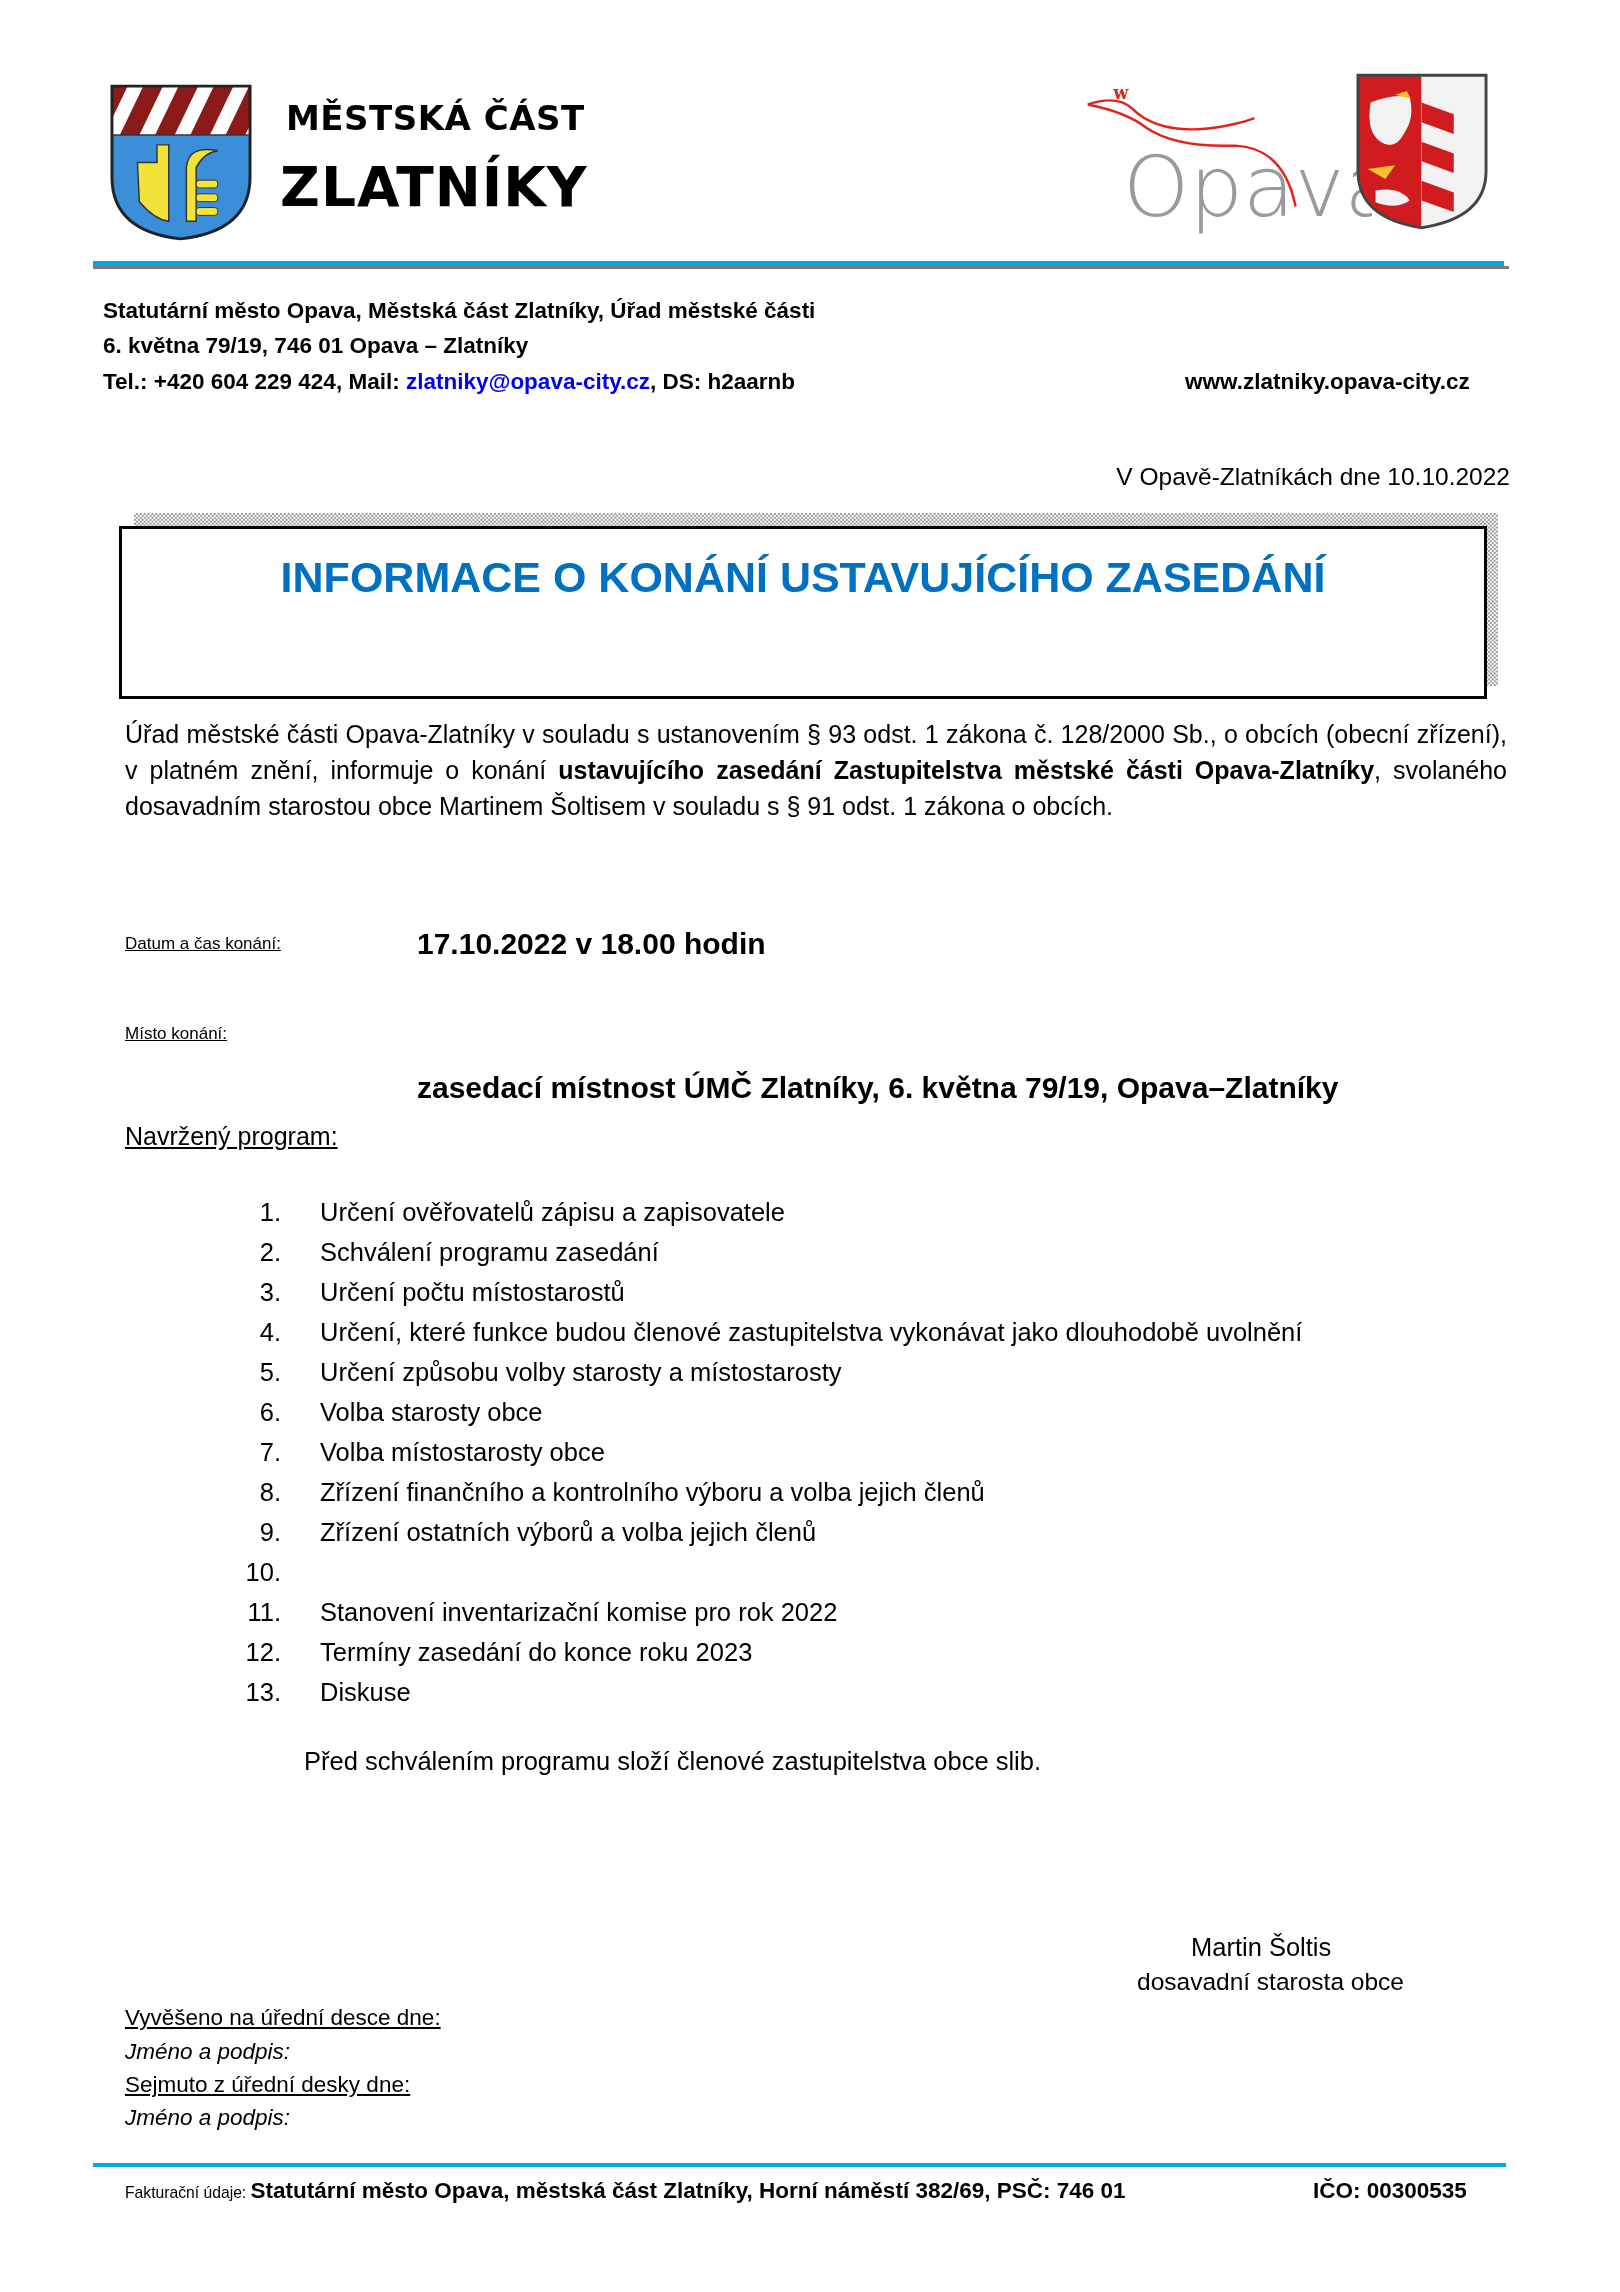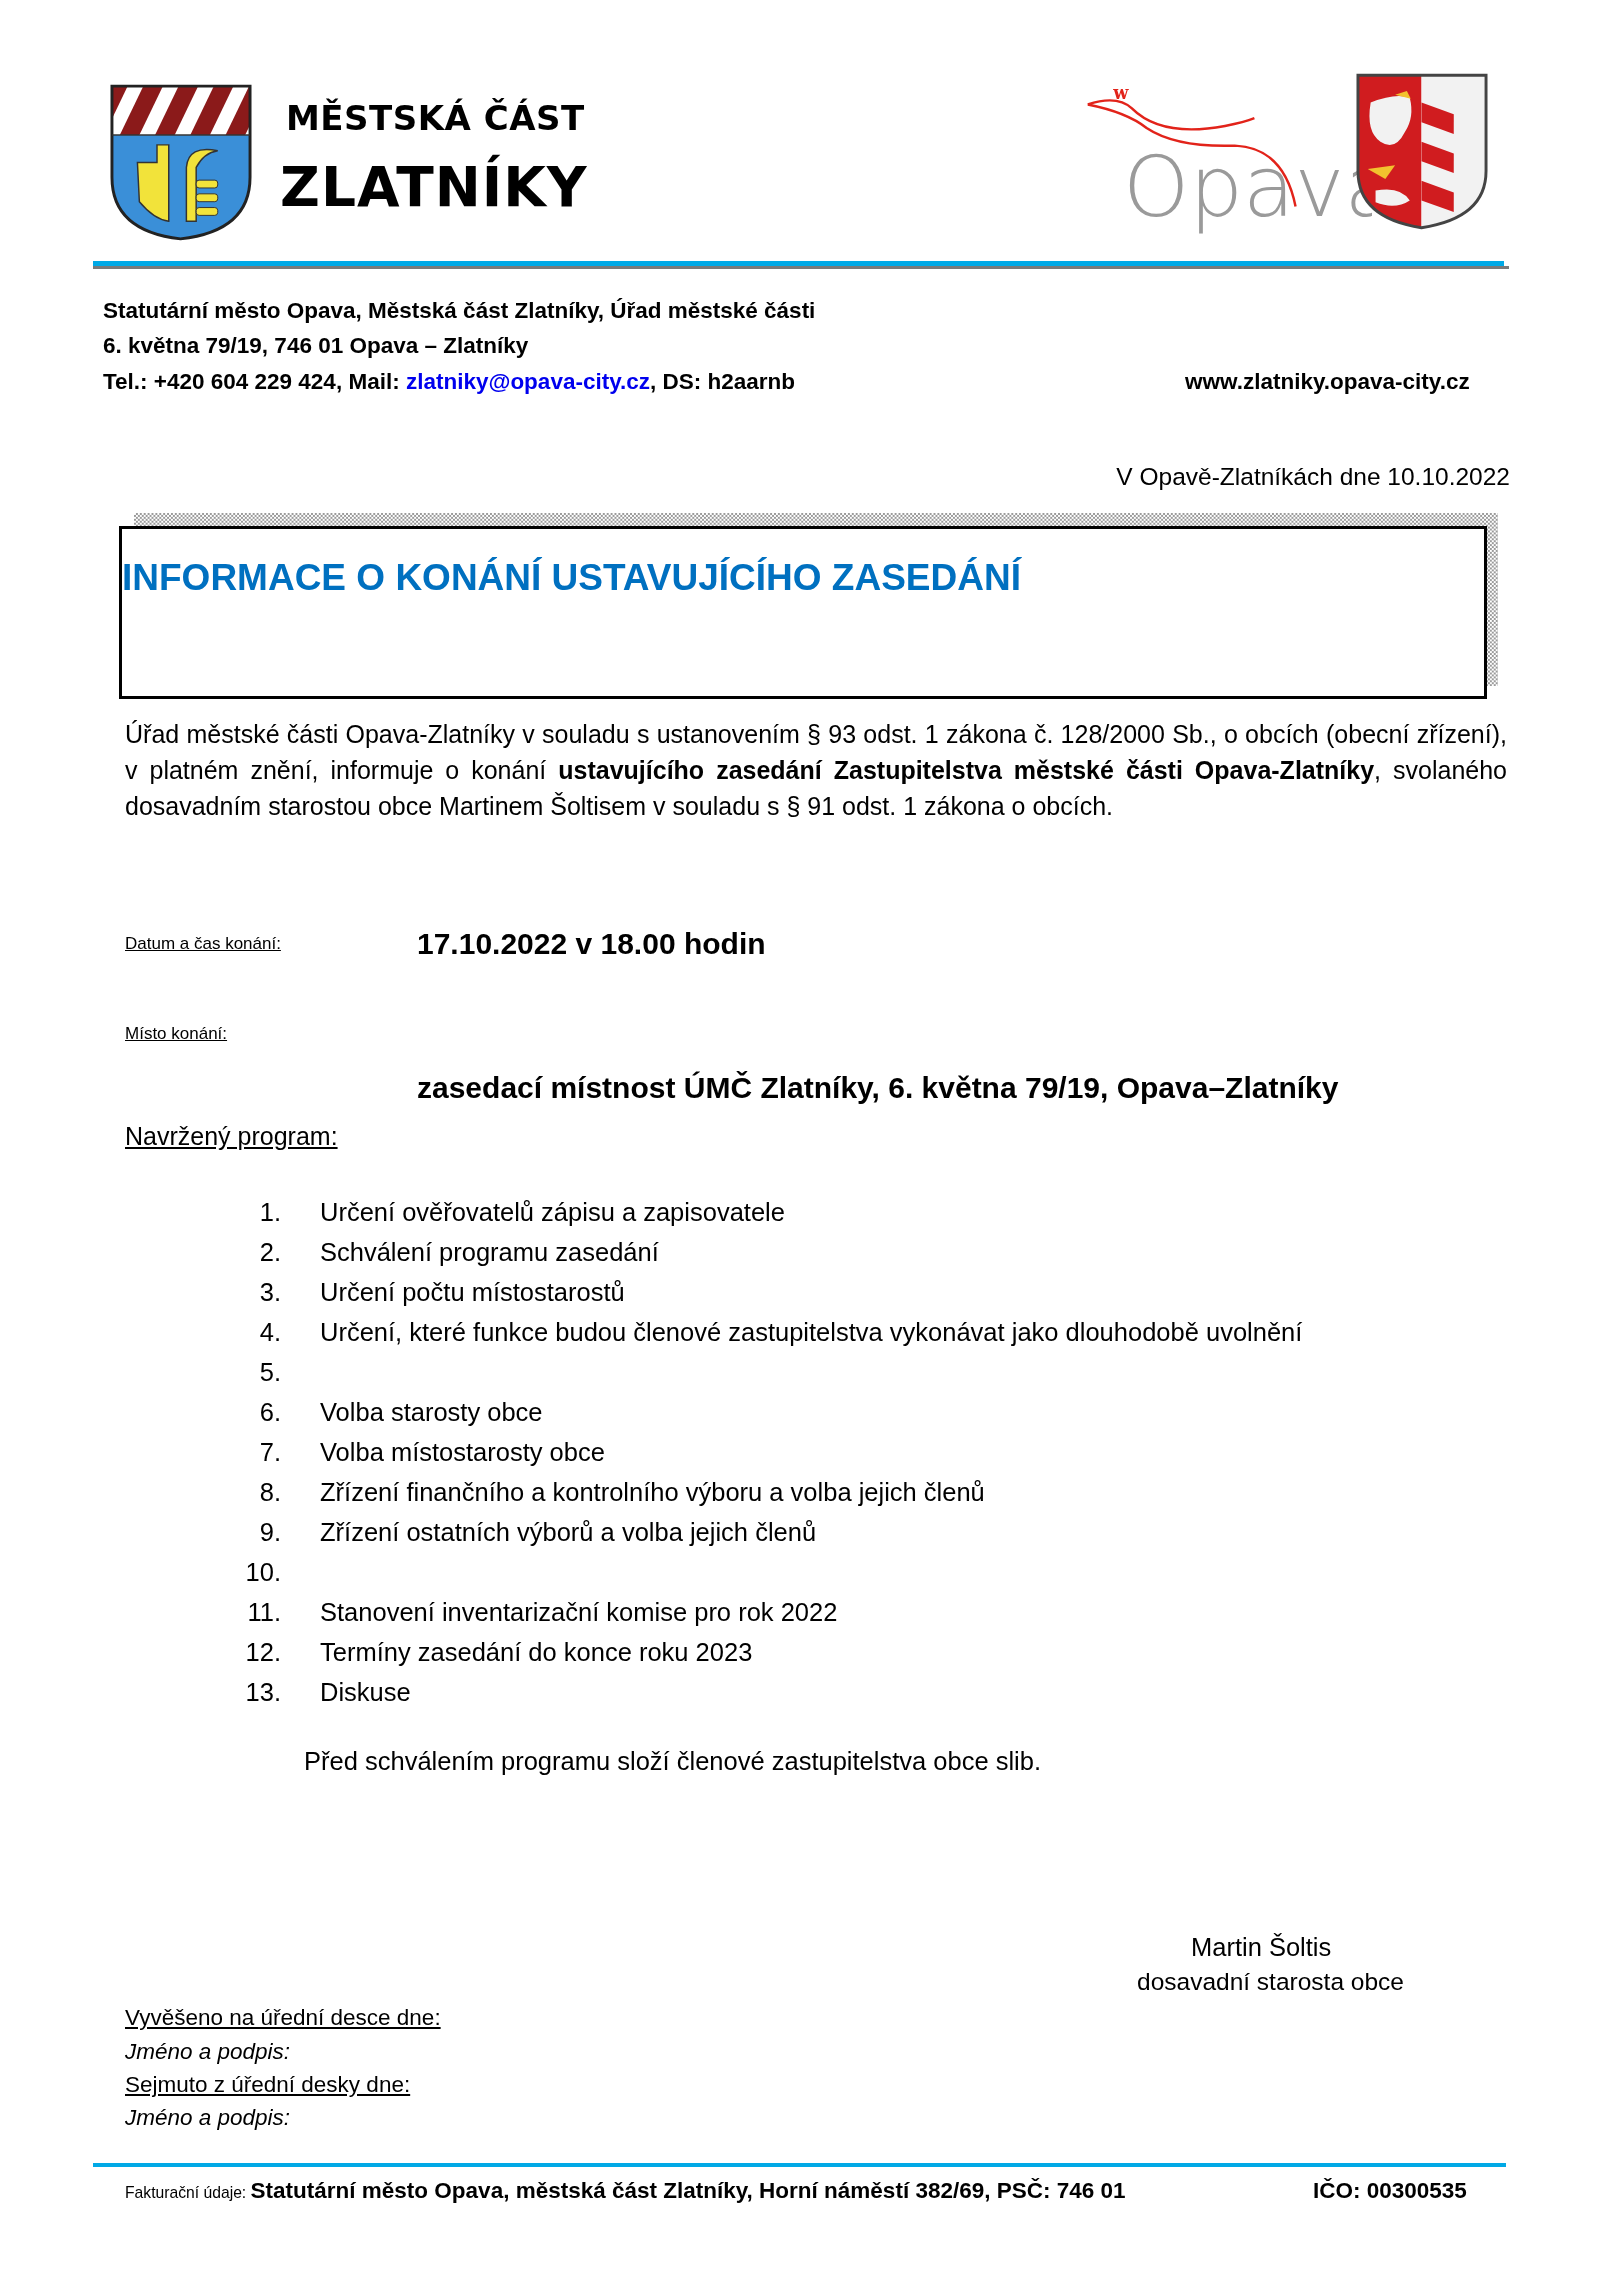--- a/index.html
+++ b/index.html
@@ -22,21 +22,21 @@
     .web { left: 1157px; top: 369px; font-size: 22.5px; font-weight: bold; margin-left: 28px; }
 
     .place-date { right: 110px; top: 463px; font-size: 24.5px; }
 
     
     .title-shadow { left: 134px; top: 513px; width: 1364px; height: 173px;
       background-image: repeating-conic-gradient(#9a9a9a 0% 25%, #ffffff 0% 50%);
       background-size: 3.9px 3.9px; }
     .title-box { left: 119px; top: 526px; width: 1368px; height: 173px; background: #fff;
       border: 3.9px solid #000; box-sizing: border-box; }
-    .title-text { width: 100%; text-align: left; font-weight: bold; color: #0070c0; font-size: 37px; line-height: 73px; padding-top: 11.8px; }
+    .title-text { width: 100%; text-align: center; font-weight: bold; color: #0070c0; font-size: 43px; line-height: 73px; padding-top: 11.8px; }
 
     .para { left: 125px; top: 716px; width: 1382px; font-size: 25px; line-height: 36px; text-align: justify; }
 
     .label-u { text-decoration: underline; }
     .meta-label { left: 125px; font-size: 17px; }
     .meta-val { left: 417px; font-size: 30px; font-weight: bold; }
 
     .prog-label { left: 125px; top: 1122px; font-size: 25px; text-decoration: underline; }
     .agenda { left: 216px; top: 1198px; font-size: 25.5px; }
     .agenda-row { height: 40px; display: flex; align-items: baseline; }
@@ -160,20 +160,21 @@
   <div class="agenda-row">
       <span class="agenda-num">3.</span>
       <span>Určení počtu místostarostů</span>
     </div>
   <div class="agenda-row">
       <span class="agenda-num">4.</span>
       <span>Určení, které funkce budou členové zastupitelstva vykonávat jako dlouhodobě uvolnění</span>
     </div>
   <div class="agenda-row">
       <span class="agenda-num">5.</span>
+      <span>Určení způsobu volby starosty a místostarosty</span>
     </div>
   <div class="agenda-row">
       <span class="agenda-num">6.</span>
       <span>Volba starosty obce</span>
     </div>
   <div class="agenda-row">
       <span class="agenda-num">7.</span>
       <span>Volba místostarosty obce</span>
     </div>
   <div class="agenda-row">

